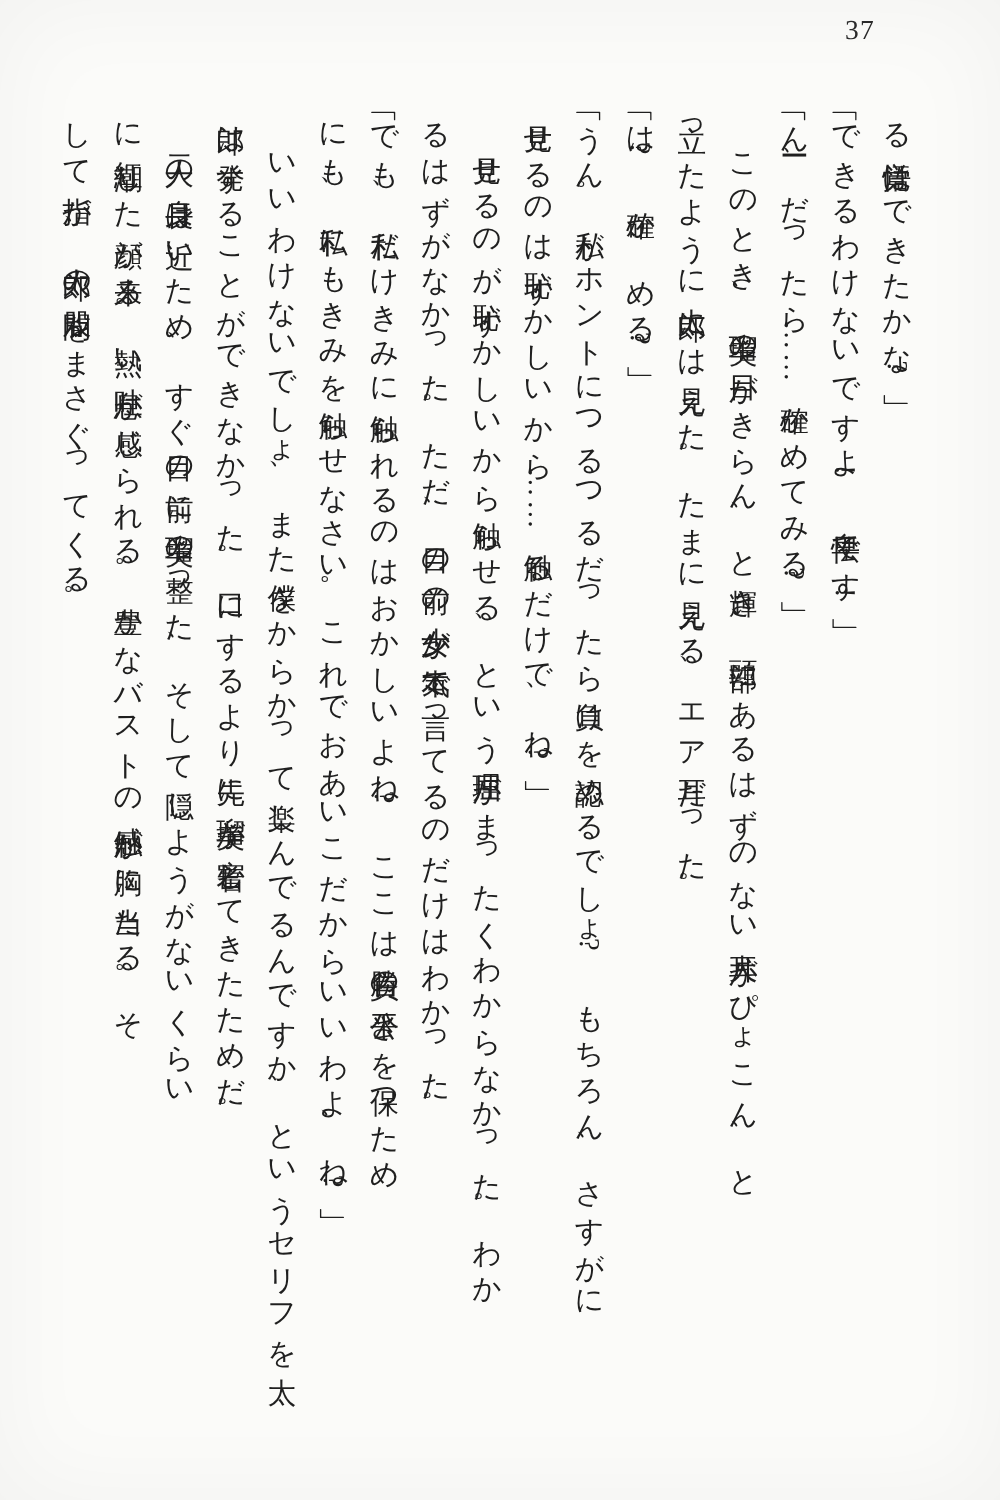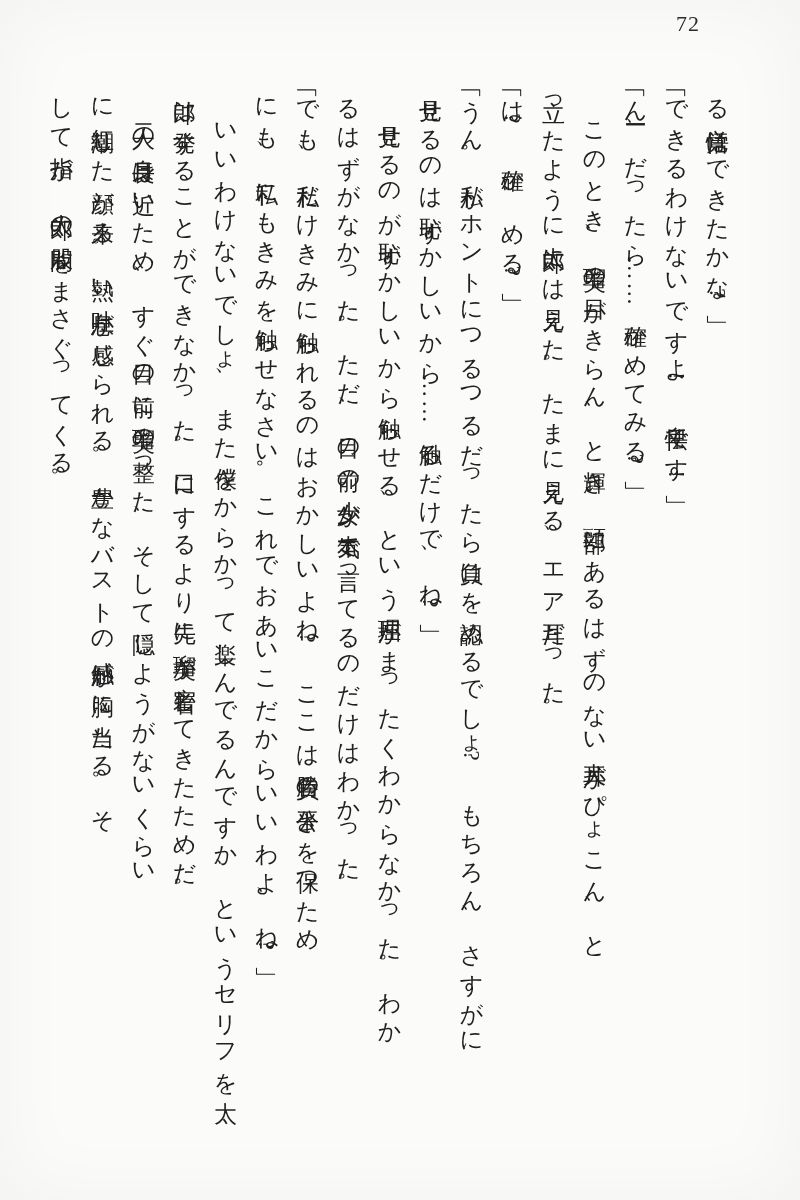--- a/index.html
+++ b/index.html
@@ -40,21 +40,21 @@
     padding: 0;
     line-height: 41px;
     white-space: nowrap;
   }
 </style>
 </head>
 <body>
 
 <div class="page">
 
-  <div class="page-number">72</div>
+  <div class="page-number">37</div>
 
   <div class="text-block">
     <p>る覚悟はできたかな?」</p>
     <p>「できるわけないですよ!　卑怯です!」</p>
     <p>「んー、だったら……確かめてみる?」</p>
     <p>　このとき、瑠美の目がきらん、と輝き、頭部にあるはずのない犬耳がぴょこん、と</p>
     <p>立ったように太郎には見えた。たまに見える、エア耳だった。</p>
     <p>「は?　確か、める?」</p>
     <p>「うん。私がホントにつるつるだったら負けを認めるでしょ?　もちろん、さすがに</p>
     <p>見せるのは恥ずかしいから……触るだけで、ね?」</p>

